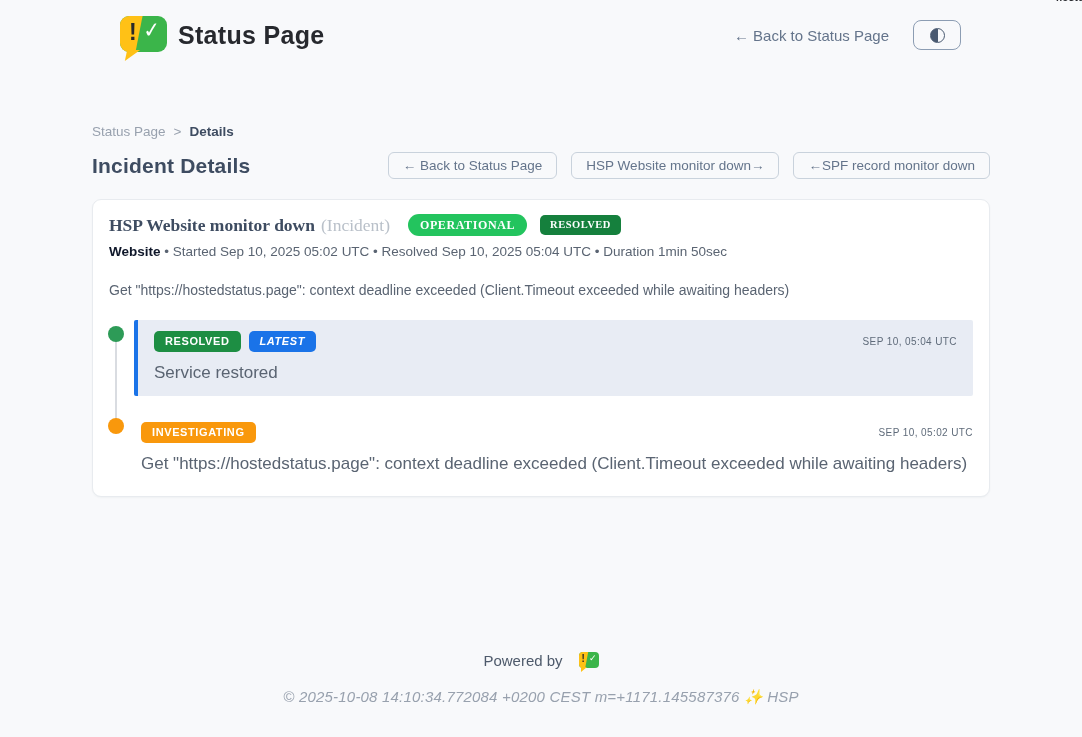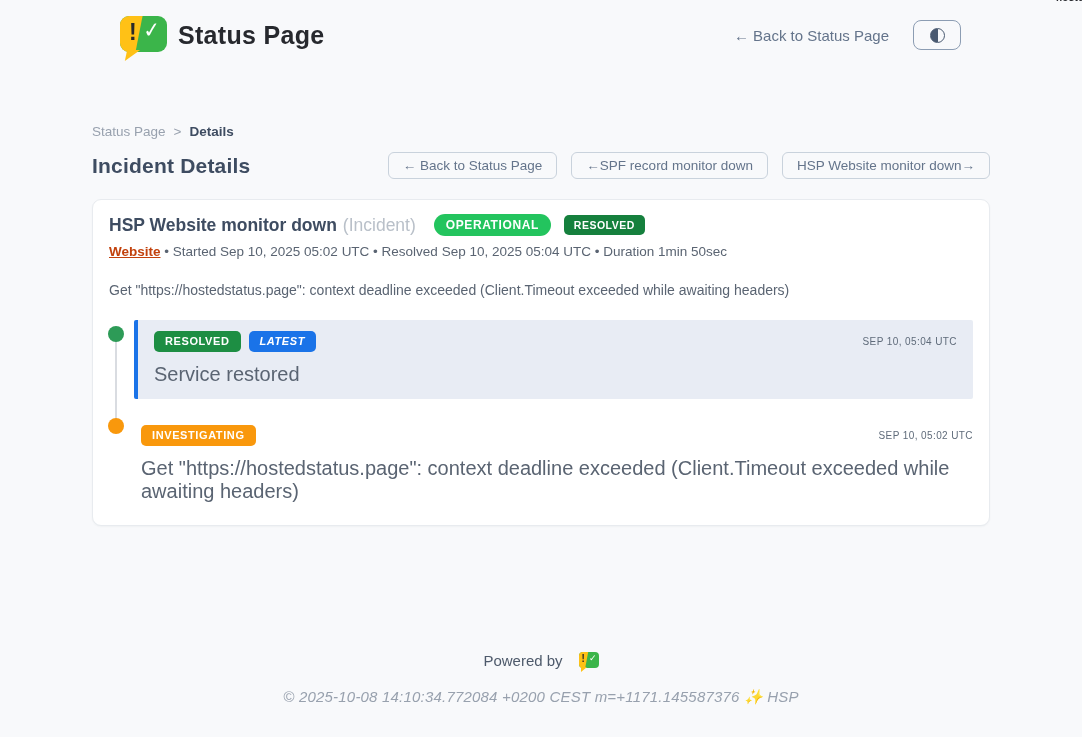--- a/index.html
+++ b/index.html
@@ -41,48 +41,48 @@
   .crumb-current{color:var(--heading);font-weight:700;}
   .crumb-link{cursor:pointer;}
   .title-row{margin-top:13px;display:flex;align-items:center;justify-content:space-between;}
   .page-title{font-size:21px;font-weight:700;color:var(--heading);letter-spacing:.2px;}
   .nav-buttons{display:flex;gap:14px;}
   .nav-btn{font-family:inherit;font-size:13.5px;color:var(--link);background:transparent;
     border:1px solid var(--button-border);border-radius:6px;padding:5px 14px;cursor:pointer;white-space:nowrap;}
   
   .card{margin-top:20px;background:var(--card-bg);border:1px solid var(--card-border);border-radius:9px;
     box-shadow:0 1px 2px rgba(30,41,59,.04);padding:14px 16px 22px;}
-  .card-title-row{display:flex;align-items:center;flex-wrap:wrap;}
+  .card-title-row{display:flex;align-items:center;flex-wrap:wrap;font-family:Liberation Serif, serif;}
   .incident-title{font-size:17.5px;font-weight:700;color:var(--heading);}
   .incident-subtitle{font-size:17.5px;font-weight:500;color:#b9c0c9;margin-left:6px;}
   .badge{display:inline-block;color:#fff;font-weight:700;line-height:1;}
   .badge-operational{background:var(--operational-green);border-radius:999px;font-size:12px;letter-spacing:.6px;
     padding:5px 12px;margin-left:18px;}
   .badge-resolved-top{background:var(--resolved-dark-green);border-radius:5px;font-size:10.5px;letter-spacing:.5px;
     padding:5px 10px;margin-left:13px;}
   .meta-row{margin-top:8px;font-size:13.5px;color:var(--text);}
-  .meta-service{font-weight:700;color:#c2410c;text-decoration:underline;}
+  .meta-service{font-weight:700;color:#0f172a;}
   .description{margin-top:23px;font-size:14px;color:var(--text);}
   
   .timeline{position:relative;margin-top:22px;}
   .tl-line{position:absolute;left:6px;top:16px;width:2px;height:92px;background:var(--timeline-line);}
   .tl-dot{position:absolute;width:16px;height:16px;border-radius:50%;left:-1px;z-index:2;}
   .tl-dot.dot-green{background:var(--dot-green);top:6px;}
   .tl-dot.dot-orange{background:var(--dot-orange);top:98px;}
   .tl-entry-highlight{margin-left:25px;background:var(--highlight-bg);border-left:4px solid var(--highlight-border);
     border-radius:2px;padding:11px 16px 13px;}
   .tl-entry-plain{margin-left:32px;margin-top:26px;}
   .tl-head{display:flex;align-items:center;justify-content:space-between;}
   .tl-badges{display:flex;gap:8px;}
   .tl-badge{font-size:11px;letter-spacing:.6px;padding:5px 11px;border-radius:5px;}
   .tl-badge.resolved{background:var(--timeline-resolved-green);}
   .tl-badge.latest{background:var(--latest-blue);font-style:italic;}
   .tl-badge.investigating{background:var(--investigating-orange);}
   .tl-time{font-size:10px;color:#5f6b7a;letter-spacing:.4px;font-weight:500;}
-  .tl-message{margin-top:11px;font-size:20px;color:var(--text);}
+  .tl-message{margin-top:11px;font-size:17px;color:var(--text);}
   
   .footer{position:absolute;left:0;right:0;top:652px;text-align:center;}
   .powered-row{display:inline-flex;align-items:center;gap:16px;font-size:15px;color:#4e5a6b;cursor:pointer;}
   .mini-logo{position:relative;width:20px;height:17px;display:inline-block;}
   .mini-bubble{position:absolute;inset:0;bottom:1px;border-radius:4px;overflow:hidden;background:var(--logo-green);}
   .mini-yellow{position:absolute;inset:0;background:var(--logo-yellow);clip-path:polygon(0 0,48% 0,33% 100%,0 100%);}
   .mini-excl{position:absolute;left:3px;top:1px;font-size:10px;font-weight:800;color:#2a2a2a;z-index:2;}
   .mini-check{position:absolute;right:2px;top:1px;font-size:9px;font-weight:800;color:#fff;z-index:2;}
   .mini-tail{position:absolute;left:2px;bottom:-3px;width:0;height:0;
     border-top:5px solid var(--logo-yellow);border-right:6px solid transparent;}
@@ -118,22 +118,22 @@
   <div class="breadcrumb">
     <span class="crumb-link">Status Page</span>
     <span>&gt;</span>
     <span class="crumb-current">Details</span>
   </div>
 
   <div class="title-row">
     <h1 class="page-title">Incident Details</h1>
     <div class="nav-buttons">
       <button class="nav-btn">← Back to Status Page</button>
+      <button class="nav-btn">HSP Website monitor down→</button>
       <button class="nav-btn">←SPF record monitor down</button>
-      <button class="nav-btn">HSP Website monitor down→</button>
     </div>
   </div>
 
   <div class="card">
 
     <div class="card-title-row">
       <span class="incident-title">HSP Website monitor down</span>
       <span class="incident-subtitle">(Incident)</span>
       <span class="badge badge-operational">OPERATIONAL</span>
       <span class="badge badge-resolved-top">RESOLVED</span>

